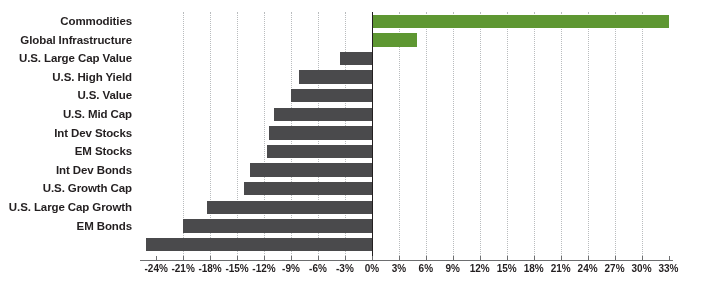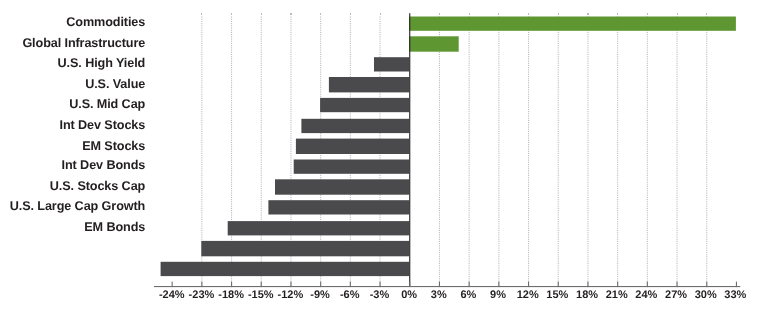--- a/index.html
+++ b/index.html
@@ -115,27 +115,28 @@
   }
 </style>
 </head>
 <body>
 
 <div id="chart-root">
 
   <div class="cat-col">
       <div class="cat-label">Commodities</div>
       <div class="cat-label">Global Infrastructure</div>
+      <div class="cat-label">U.S. Large Cap Value</div>
       <div class="cat-label">U.S. High Yield</div>
       <div class="cat-label">U.S. Value</div>
       <div class="cat-label">U.S. Mid Cap</div>
       <div class="cat-label">Int Dev Stocks</div>
       <div class="cat-label">EM Stocks</div>
       <div class="cat-label">Int Dev Bonds</div>
-      <div class="cat-label">U.S. Stocks Cap</div>
+      <div class="cat-label">U.S. Growth Cap</div>
       <div class="cat-label">U.S. Large Cap Growth</div>
       <div class="cat-label">EM Bonds</div>
     </div>
 
   <div class="plot">
     <div class="gridlines">
         <div class="gridline" style="left: 43.1433px;"></div>
         <div class="gridline" style="left: 70.1079px;"></div>
         <div class="gridline" style="left: 97.0725px;"></div>
         <div class="gridline" style="left: 124.037px;"></div>
@@ -215,21 +216,21 @@
       <div class="tick" style="left: 366.718px;"></div>
       <div class="tick" style="left: 393.683px;"></div>
       <div class="tick" style="left: 420.648px;"></div>
       <div class="tick" style="left: 447.612px;"></div>
       <div class="tick" style="left: 474.577px;"></div>
       <div class="tick" style="left: 501.541px;"></div>
       <div class="tick" style="left: 528.506px;"></div>
     </div>
   <div class="axis-labels">
       <div class="axis-label" style="left: 16.1788px;">-24%</div>
-      <div class="axis-label" style="left: 43.1433px;">-23%</div>
+      <div class="axis-label" style="left: 43.1433px;">-21%</div>
       <div class="axis-label" style="left: 70.1079px;">-18%</div>
       <div class="axis-label" style="left: 97.0725px;">-15%</div>
       <div class="axis-label" style="left: 124.037px;">-12%</div>
       <div class="axis-label" style="left: 151.002px;">-9%</div>
       <div class="axis-label" style="left: 177.966px;">-6%</div>
       <div class="axis-label" style="left: 204.931px;">-3%</div>
       <div class="axis-label" style="left: 231.895px;">0%</div>
       <div class="axis-label" style="left: 258.86px;">3%</div>
       <div class="axis-label" style="left: 285.825px;">6%</div>
       <div class="axis-label" style="left: 312.789px;">9%</div>

